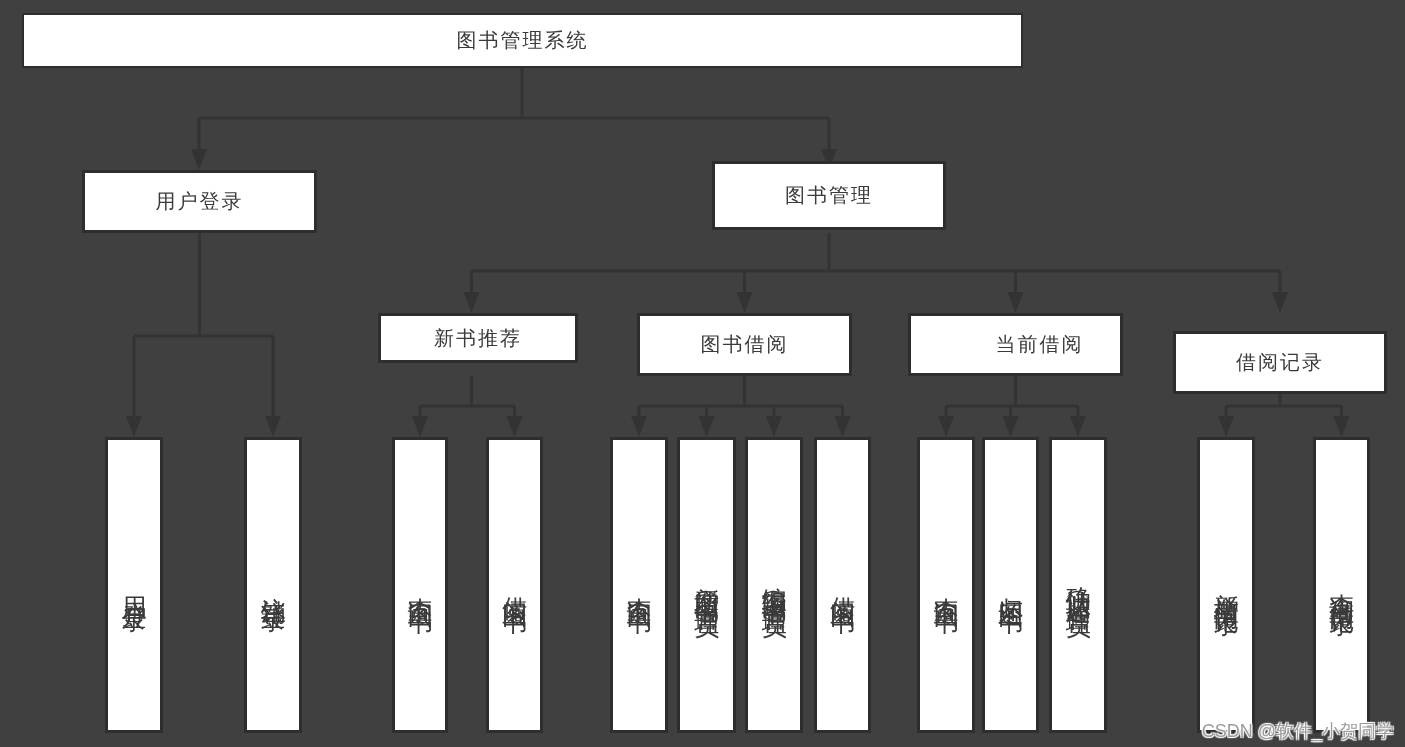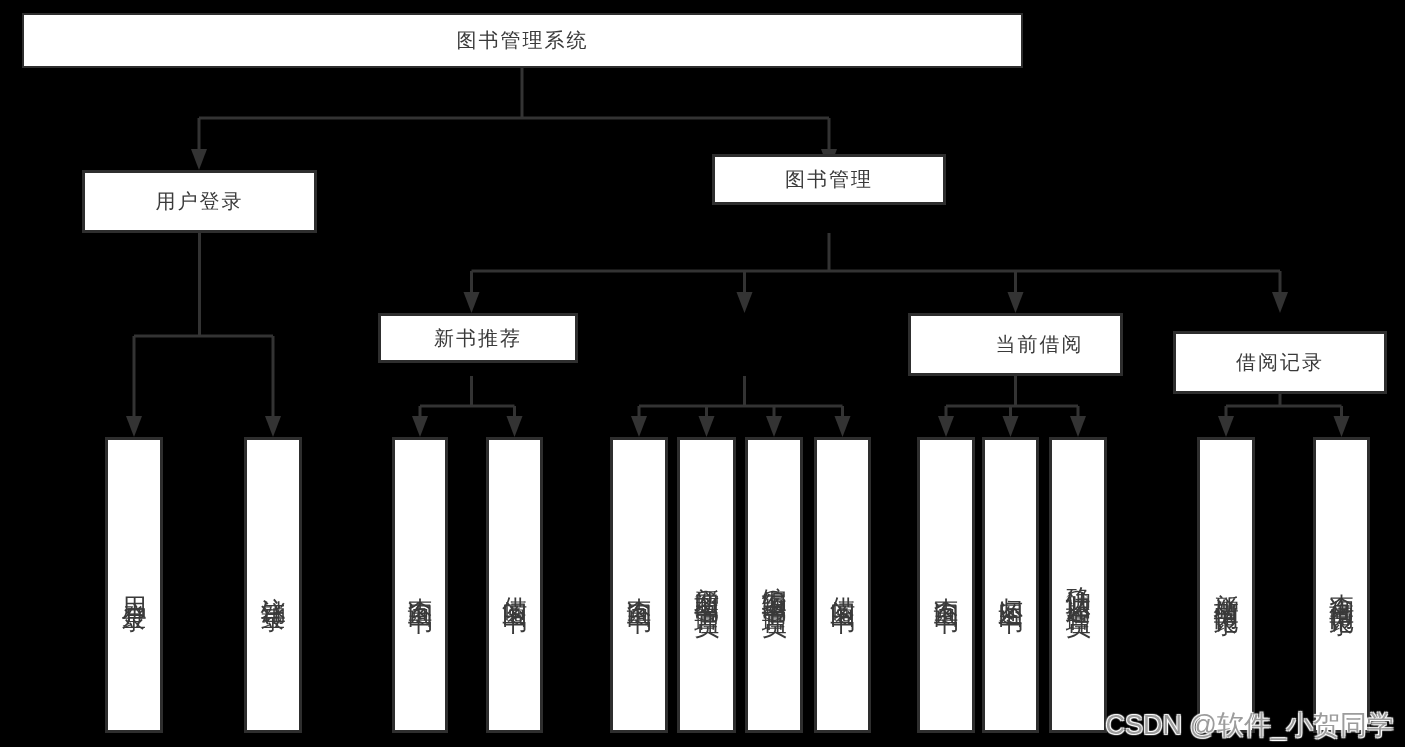--- a/index.html
+++ b/index.html
@@ -5,21 +5,21 @@
   html, body {
     margin: 0;
     padding: 0;
     background: #ffffff;
     font-family: "Liberation Sans", "DejaVu Sans", sans-serif;
   }
   #canvas {
     position: relative;
     width: 1405px;
     height: 747px;
-    background: #000000;
+    background: #404040;
     overflow: hidden;
   }
   #connectors {
     position: absolute;
     left: 0;
     top: 0;
     pointer-events: none;
   }
   .box {
     position: absolute;
@@ -41,21 +41,21 @@
     text-orientation: mixed;
     font-size: 25px;
     letter-spacing: 4px;
     line-height: 1.1;
     white-space: nowrap;
   }
   
   #n-root   { left: 22px;  top: 13px;  width: 1001px; height: 55px; border-width: 2px; }
   
   #n-login  { left: 82px;  top: 170px; width: 235px; height: 63px; }
-  #n-mgmt   { left: 712px; top: 154px; width: 234px; height: 51px; }
+  #n-mgmt   { left: 712px; top: 161px; width: 234px; height: 69px; }
   
   #n-rec     { left: 378px;  top: 313px; width: 200px; height: 50px; }
   #n-borrow  { left: 637px;  top: 313px; width: 215px; height: 63px; }
   #n-current { left: 908px;  top: 313px; width: 215px; height: 63px; padding-left: 48px; }
   #n-records { left: 1173px; top: 331px; width: 214px; height: 63px; }
   
   .leaf { top: 437px; height: 296px; }
   #l-1  { left: 105px;  width: 58px; }
   #l-2  { left: 244px;  width: 58px; }
   #l-3  { left: 392px;  width: 56px; }
@@ -66,21 +66,21 @@
   #l-8  { left: 814px;  width: 57px; }
   #l-9  { left: 917px;  width: 58px; }
   #l-10 { left: 982px;  width: 57px; }
   #l-11 { left: 1049px; width: 58px; }
   #l-12 { left: 1197px; width: 58px; }
   #l-13 { left: 1313px; width: 57px; }
   #watermark {
     position: absolute;
     right: 11px;
     bottom: 4px;
-    font-size: 27px;
+    font-size: 18px;
     color: #9c9c9c;
     text-shadow: 1px 1px 1px #ffffff, -1px -1px 1px #ffffff, 1px -1px 1px #ffffff, -1px 1px 1px #ffffff;
     white-space: nowrap;
     z-index: 5;
   }
 </style>
 </head>
 <body>
 
 <div id="canvas">
@@ -150,20 +150,23 @@
   <div class="box" id="n-login">
     <span class="hlabel">用户登录</span>
   </div>
   <div class="box" id="n-mgmt">
     <span class="hlabel">图书管理</span>
   </div>
 
   <div class="box" id="n-rec">
     <span class="hlabel">新书推荐</span>
   </div>
+  <div class="box" id="n-borrow">
+    <span class="hlabel">图书借阅</span>
+  </div>
   <div class="box" id="n-current">
     <span class="hlabel">当前借阅</span>
   </div>
   <div class="box" id="n-records">
     <span class="hlabel">借阅记录</span>
   </div>
 
   <div class="box vbox leaf" id="l-1">
     <span class="vlabel">用户登录</span>
   </div>

